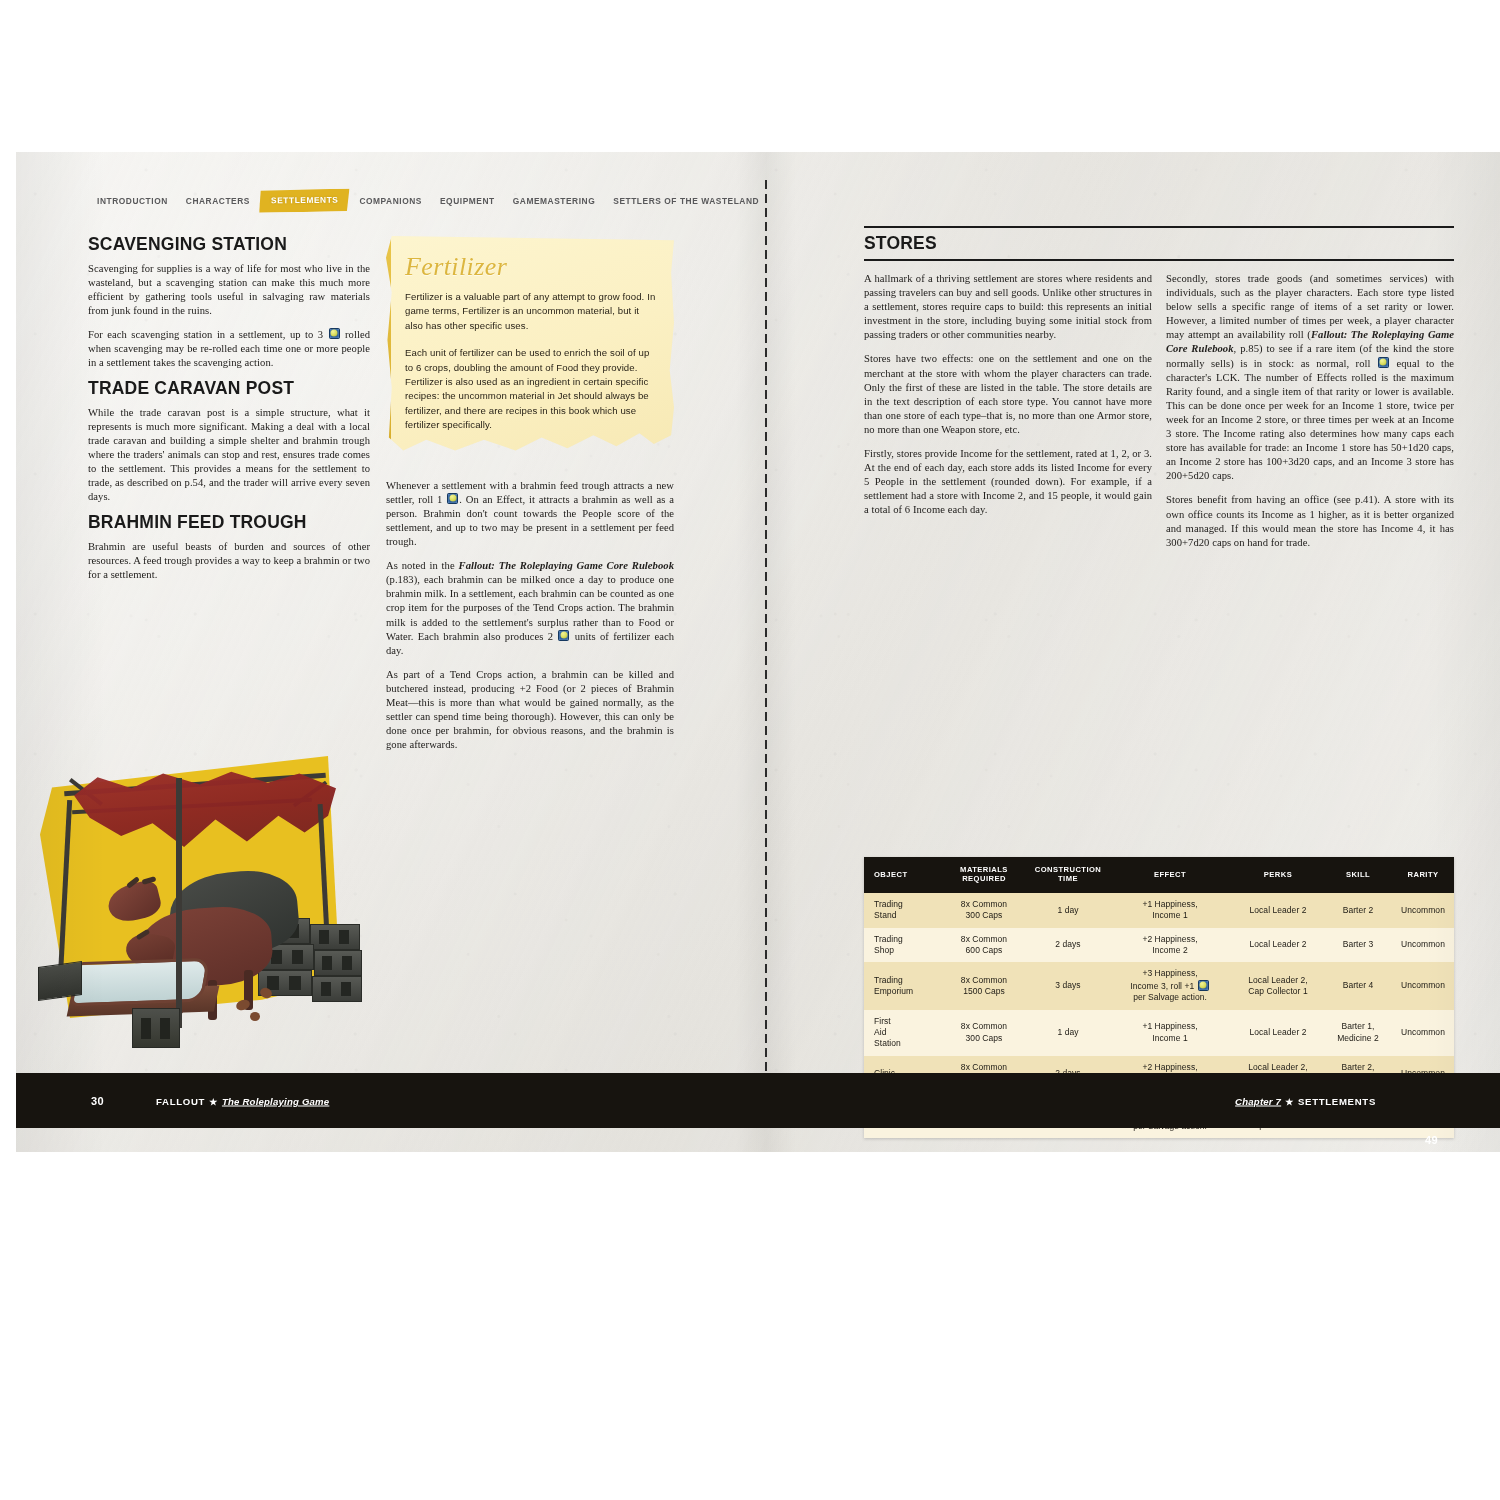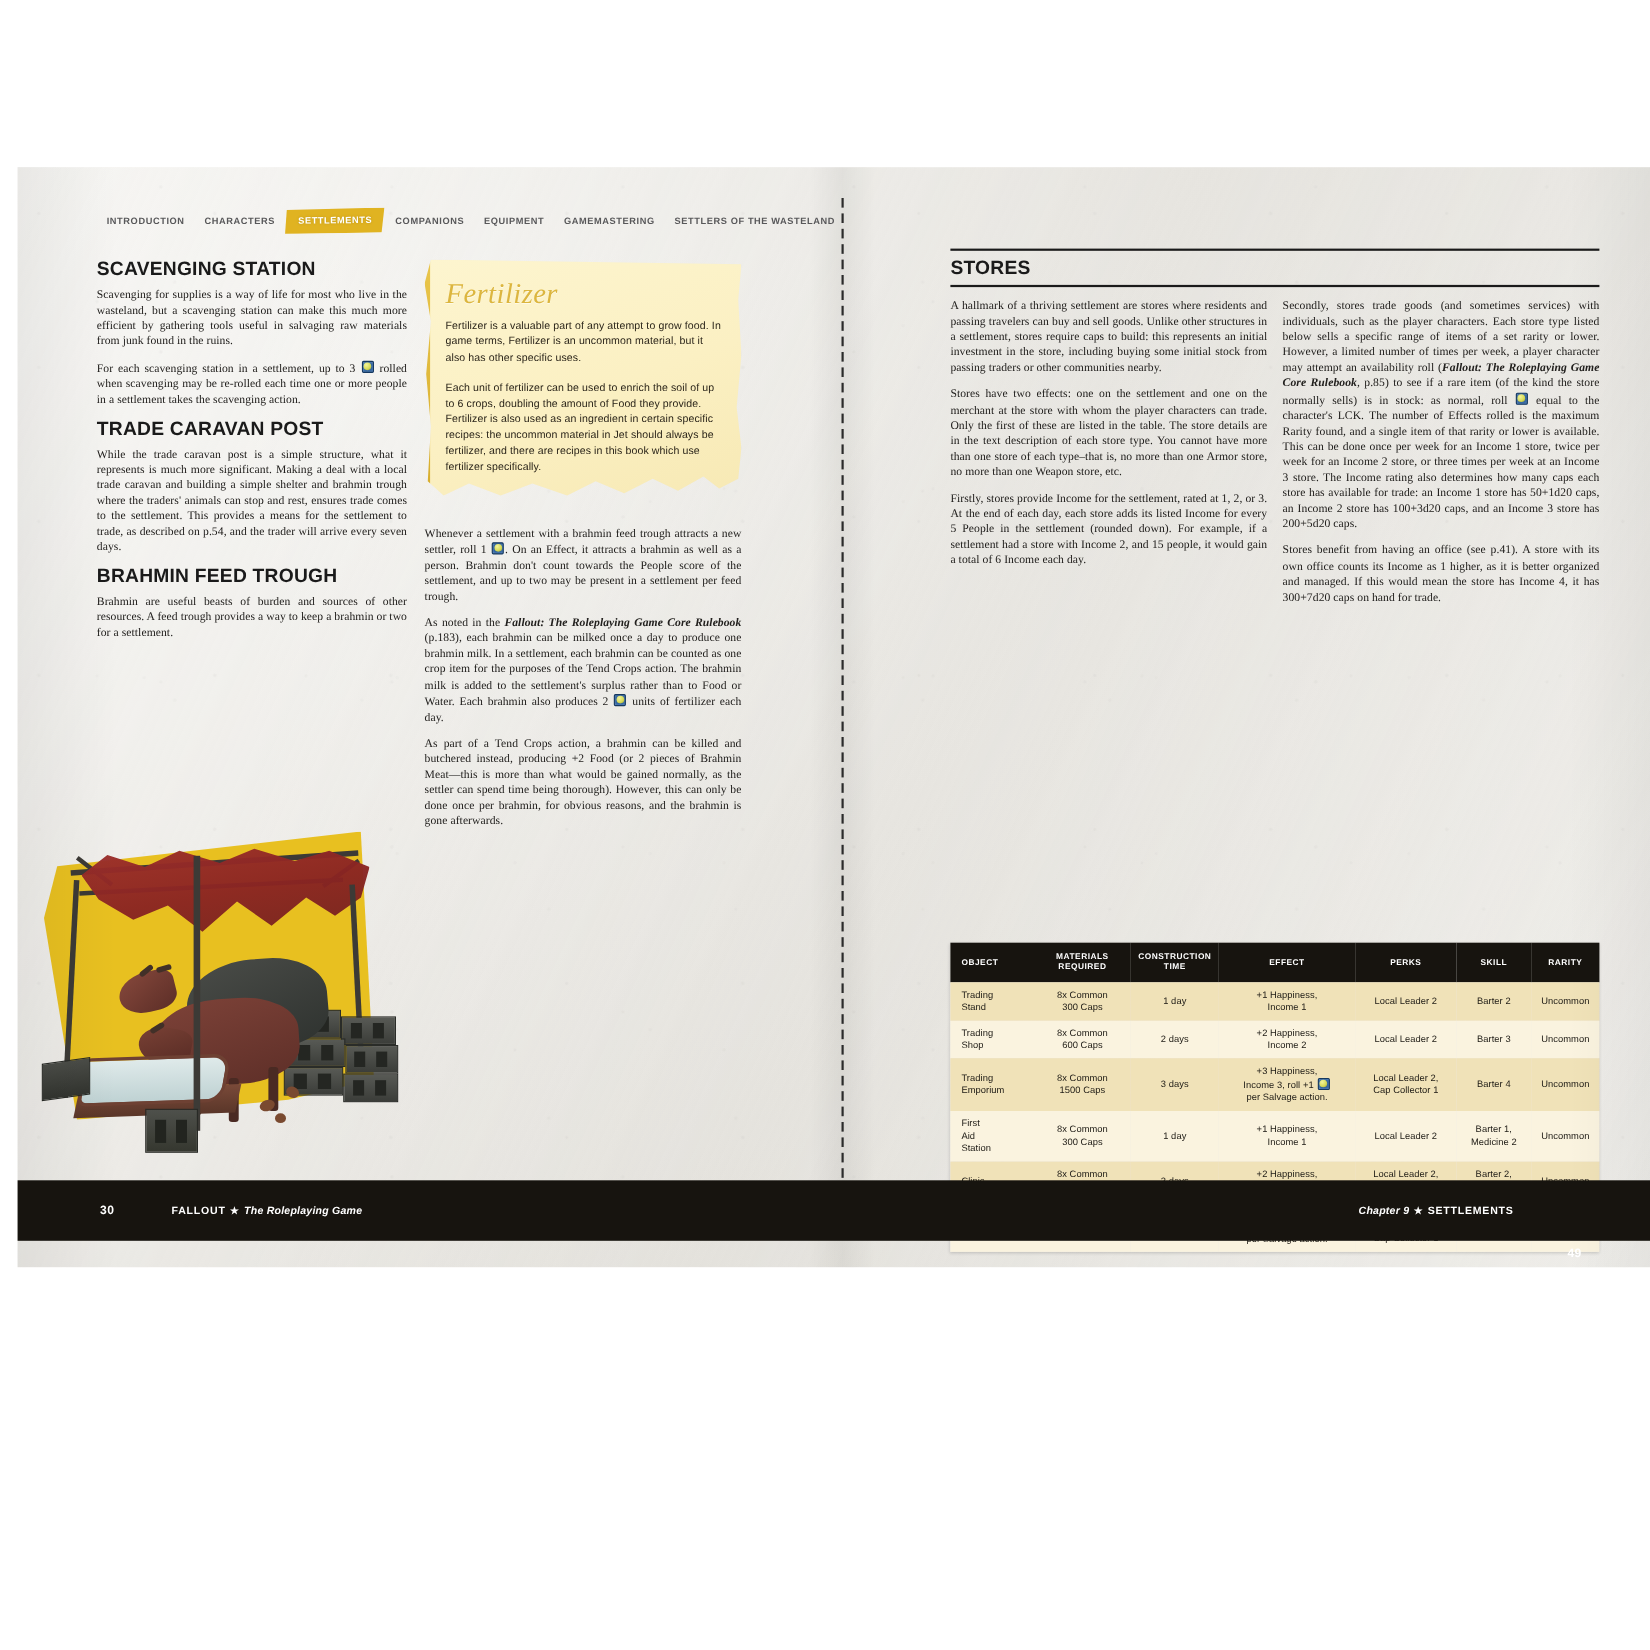--- a/index.html
+++ b/index.html
@@ -382,21 +382,21 @@
     font-family:"Liberation Sans", sans-serif;
     font-weight:700; font-size:11px; color:#ffffff;
     letter-spacing:.4px;
   }
   .f-text {
     position:absolute; top:50%; transform:translateY(-50%);
     font-family:"Liberation Sans", sans-serif;
     font-weight:700; font-size:9.6px; color:#ffffff;
     letter-spacing:.7px; white-space:nowrap;
   }
-  .f-text .it { font-style:italic; letter-spacing:.2px; }
+  .f-text .it { font-style:italic; letter-spacing:.2px;text-decoration:underline; }
   .f-star { color:#ffffff; font-size:9px; margin:0 4px; }
   #f-left-num  { left:75px; }
   #f-left-txt  { left:140px; }
   #f-right-txt { right:140px; }
   #f-right-num { right:78px;margin-top:39px; }
 </style>
 </head>
 <body>
 
 <div id="spread">
@@ -606,19 +606,19 @@
       </tbody>
   </table>
 
   <div id="footer">
     <div class="inner">
       <span class="f-page" id="f-left-num">30</span>
       <span class="f-text" id="f-left-txt">
         <span>FALLOUT</span><span class="f-star">★</span><span class="it">The Roleplaying Game</span>
       </span>
       <span class="f-text" id="f-right-txt">
-        <span class="it">Chapter 9</span><span class="f-star">★</span><span>SETTLEMENTS</span>
+        <span class="it">Chapter 7</span><span class="f-star">★</span><span>SETTLEMENTS</span>
       </span>
       <span class="f-page" id="f-right-num">49</span>
     </div>
   </div>
 
 </div>
 
 </body></html>

